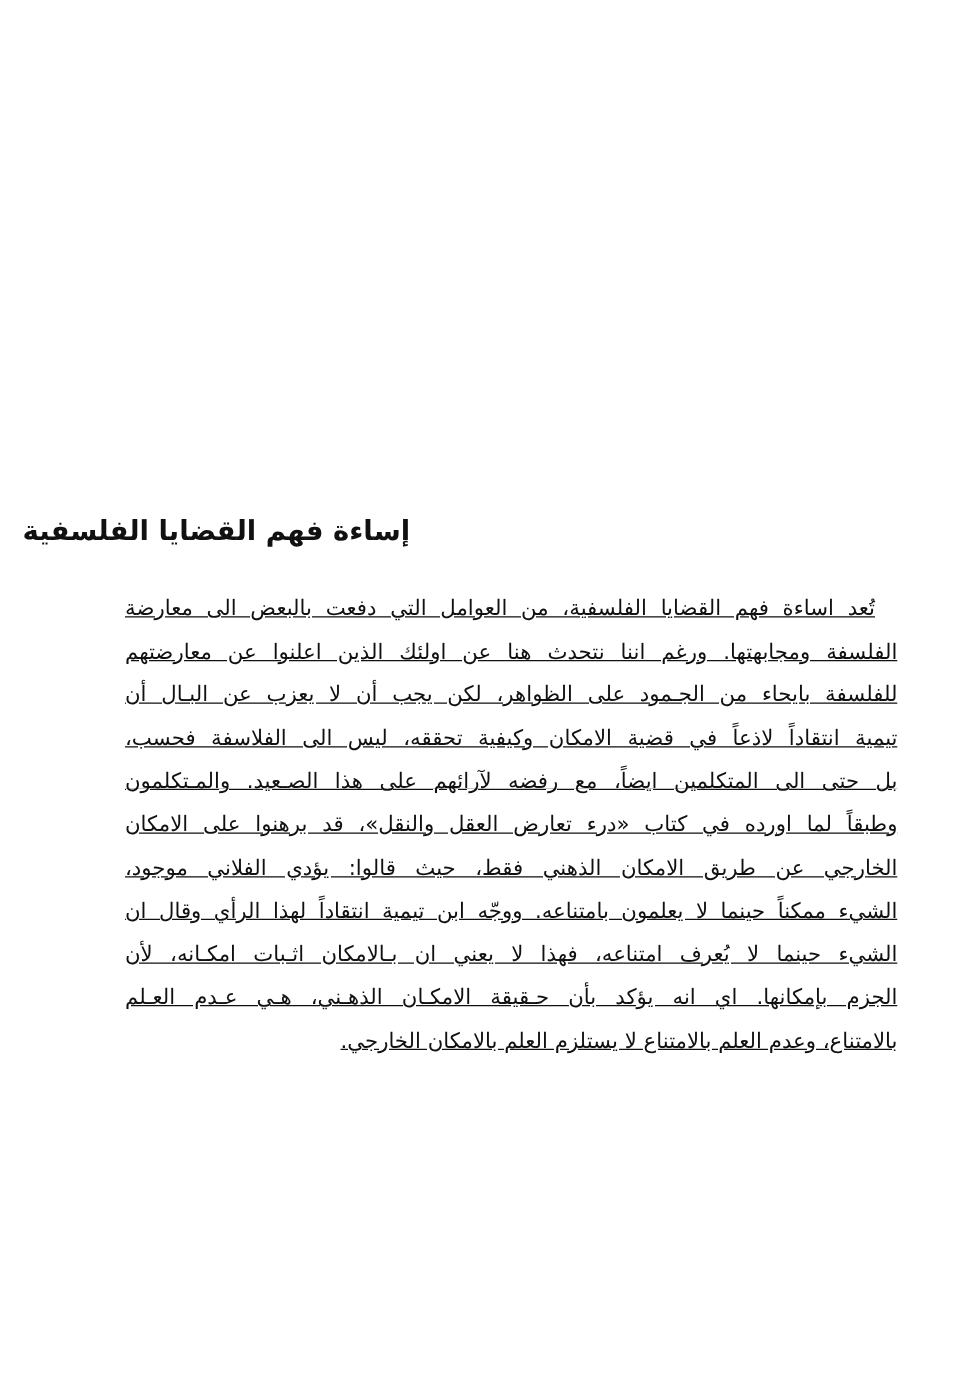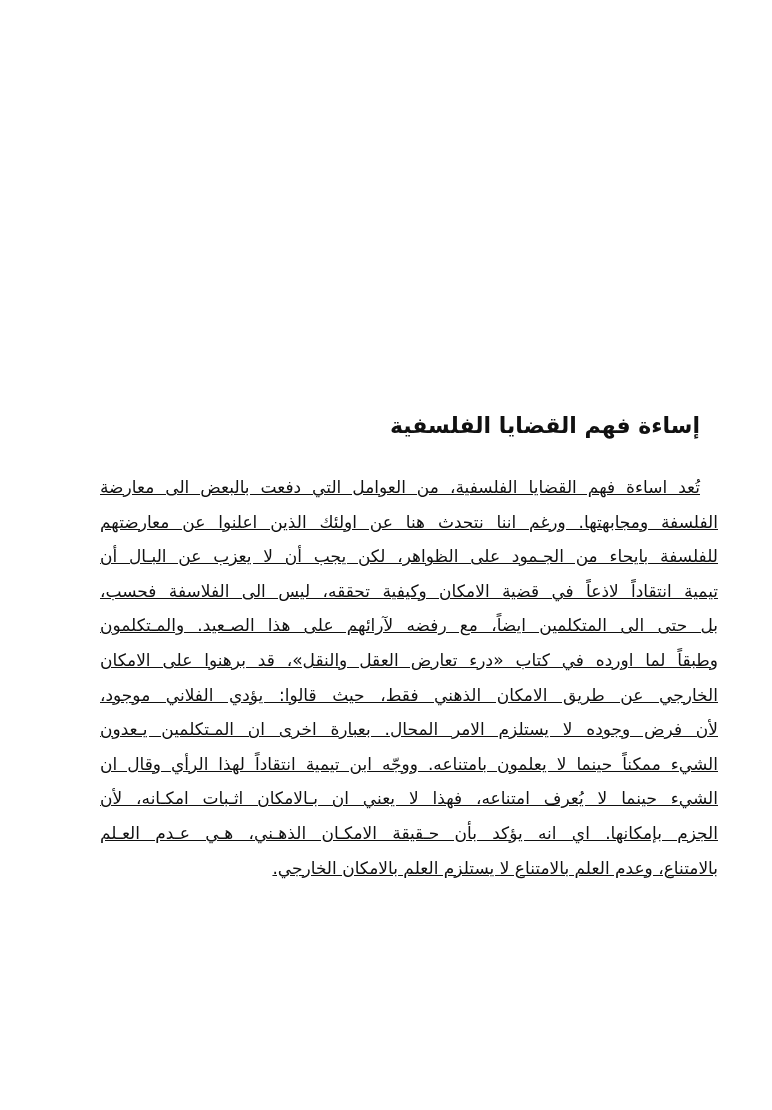--- a/index.html
+++ b/index.html
@@ -21,27 +21,28 @@
       top: 0;
       width: 772px;
       height: 1110px;
       background: #ffffff;
     }
     .title {
       position: absolute;
       top: 406px;
       left: 0;
       width: 700px;
-      text-align: right;
+      text-align: left;
       direction: rtl;
       font-family: "DejaVu Sans", "Liberation Sans", sans-serif;
       font-weight: bold;
       font-size: 22px;
       line-height: 40px;
       margin: 0;
+      padding-left: 18px;
     }
     .body-text {
       position: absolute;
       top: 470px;
       left: 100px;
       width: 618px;
       direction: rtl;
       text-align: justify;
       text-align-last: right;
       font-family: "DejaVu Sans", "Liberation Sans", sans-serif;
@@ -71,19 +72,18 @@
   <h1 class="title">إساءة فهم القضايا الفلسفية</h1>
 
   <div class="body-text">
     <span class="line first">تُعد اساءة فهم القضايا الفلسفية، من العوامل التي دفعت بالبعض الى معارضة</span>
     <span class="line">الفلسفة ومجابهتها. ورغم اننا نتحدث هنا عن اولئك الذين اعلنوا عن معارضتهم</span>
     <span class="line">للفلسفة بايحاء من الجـمود على الظواهر، لكن يجب أن لا يعزب عن البـال أن</span>
     <span class="line">تيمية انتقاداً لاذعاً في قضية الامكان وكيفية تحققه، ليس الى الفلاسفة فحسب،</span>
     <span class="line">بل حتى الى المتكلمين ايضاً، مع رفضه لآرائهم على هذا الصـعيد. والمـتكلمون</span>
     <span class="line">وطبقاً لما اورده في كتاب «درء تعارض العقل والنقل»، قد برهنوا على الامكان</span>
     <span class="line">الخارجي عن طريق الامكان الذهني فقط، حيث قالوا: يؤدي الفلاني موجود،</span>
-    <span class="line">لأن فرض وجوده لا يستلزم الامر المحال. بعبارة اخرى ان المـتكلمين يـعدون</span>
     <span class="line">الشيء ممكناً حينما لا يعلمون بامتناعه. ووجّه ابن تيمية انتقاداً لهذا الرأي وقال ان</span>
     <span class="line">الشيء حينما لا يُعرف امتناعه، فهذا لا يعني ان بـالامكان اثـبات امكـانه، لأن</span>
     <span class="line">الجزم بإمكانها. اي انه يؤكد بأن حـقيقة الامكـان الذهـني، هـي عـدم العـلم</span>
     <span class="line last">بالامتناع، وعدم العلم بالامتناع لا يستلزم العلم بالامكان الخارجي.</span>
   </div>
 </div>
 
 </body></html>

